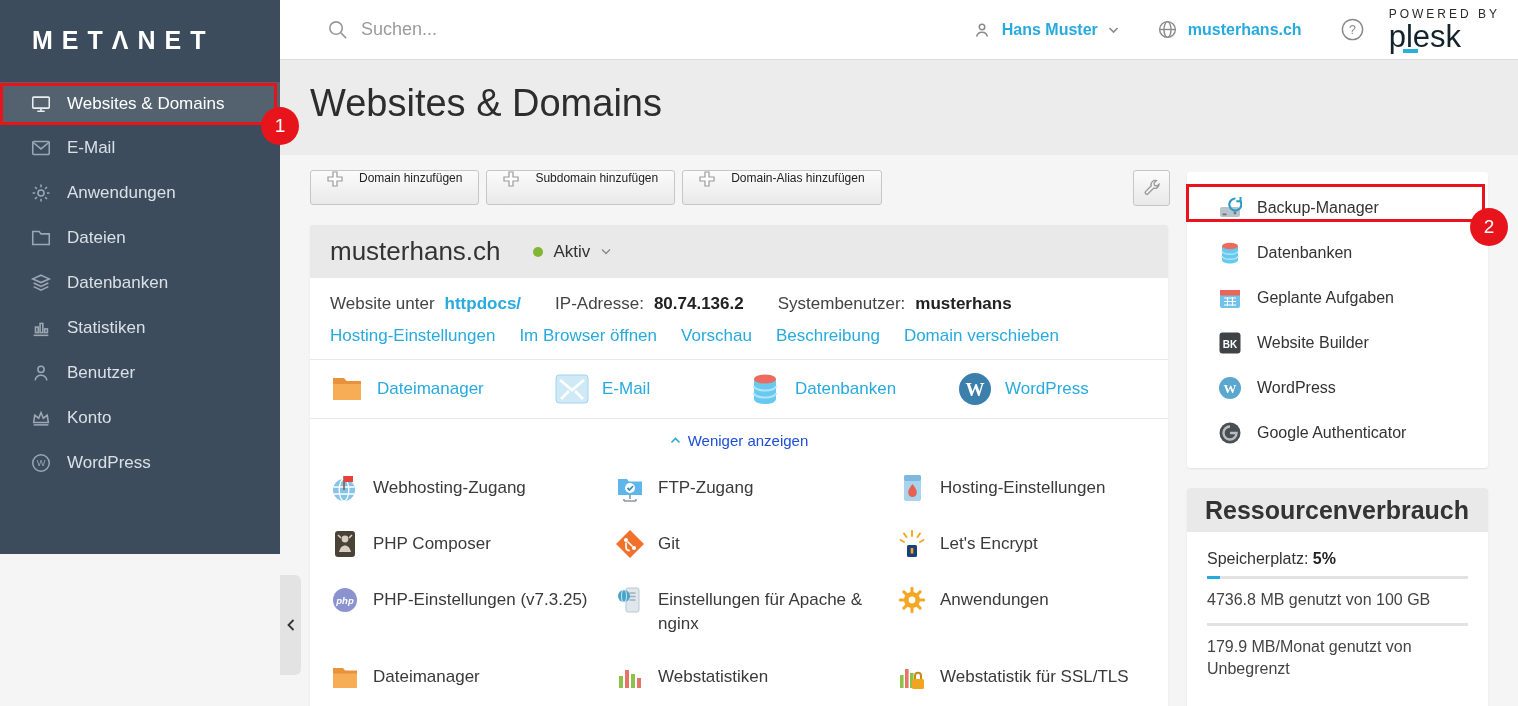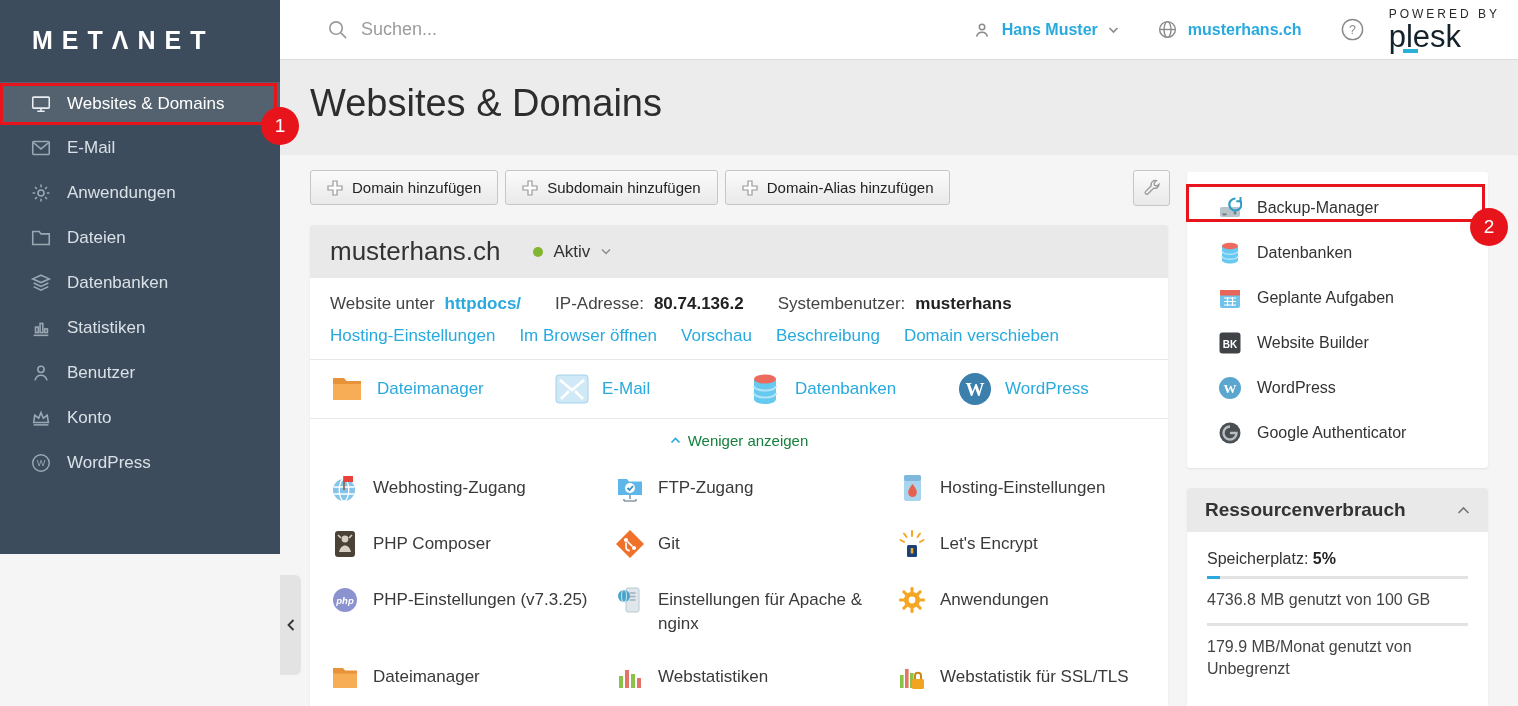--- a/index.html
+++ b/index.html
@@ -43,23 +43,23 @@
   .powered { font-size:12px; font-weight:normal; letter-spacing:3px; color:#2a2a2a; }
   .plesk-word { font-size:31px; color:#14222b; letter-spacing:0; font-weight:500; margin-top:1px; }
   .plesk-underline { width:15px; height:4px; background:#29b1d7; margin-left:14px; margin-top:-3px; }
 
   
   .main { position:absolute; left:280px; top:60px; right:0; bottom:0;
           background:linear-gradient(#ececec 0 95px, #f5f5f5 95px); padding-left:30px; }
   h1 { font-size:38px; font-weight:400; color:#2d2d2d; padding-top:22px; height:110px; }
   .content { position:relative; width:1178px; }
   .toolbar { display:flex; gap:7px; height:36px; }
-  .tbtn { display:flex; align-items:center; gap:9px; padding:0 16px; height:35px;
+  .tbtn { display:flex; gap:16px; padding:0 16px; height:35px;
           background:linear-gradient(#fbfbfb,#e9e9e9); border:1px solid #c6c6c6; border-radius:3px;
-          font-size:15px; color:#222; font-family:"Liberation Sans",sans-serif; cursor:pointer; }
+          font-size:12px; color:#222; font-family:"Liberation Sans",sans-serif; cursor:pointer; }
   .wrench-btn { position:absolute; left:823px; top:0; width:37px; height:36px; display:flex;
                 align-items:center; justify-content:center; background:linear-gradient(#fbfbfb,#e9e9e9);
                 border:1px solid #c6c6c6; border-radius:3px; cursor:pointer; }
 
   
   .domain-card { margin-top:19px; width:858px; background:#fff; border-radius:2px;
                  box-shadow:0 1px 2px rgba(0,0,0,.08); }
   .card-head { height:53px; background:#e9e9e9; display:flex; align-items:center; padding:0 20px;
                border-radius:2px 2px 0 0; }
   .domain-name { font-size:26px; color:#333; }
@@ -70,37 +70,37 @@
   .info-row { padding-top:12px; font-size:17px; color:#444; display:flex; gap:10px; flex-wrap:wrap; line-height:28px; }
   .info-row b { color:#222; }
   .link { color:#28aade; text-decoration:none; cursor:pointer; }
   .link.bold { font-weight:bold; }
   .links-row { margin-top:8px; display:flex; gap:24px; font-size:17px; padding-bottom:13px; }
   .divider { border:none; border-top:1px solid #e8e8e8; margin:0 -20px; }
   .quick-row { height:58px; display:grid; grid-template-columns:225px 193px 210px auto; align-items:center; }
   .quick-item { display:flex; align-items:center; gap:13px; cursor:pointer; }
   .quick-item .qlabel { color:#28aade; font-size:17px; }
   .collapse-row { height:42px; display:flex; align-items:center; justify-content:center; gap:7px;
-                  color:#15803d; font-size:15px; cursor:pointer; }
+                  color:#1d4ed8; font-size:15px; cursor:pointer; }
   .tools-grid { display:grid; grid-template-columns:285px 282px auto; row-gap:26px; padding:12px 0 24px; }
   .tool-item { display:flex; align-items:flex-start; gap:13px; cursor:pointer; }
   .tool-item .tlabel { font-size:17px; color:#3a3a3a; max-width:218px; line-height:24px; padding-top:3px; }
   .tool-icon { width:30px; height:30px; flex:0 0 30px; }
 
   
   .right-col { position:absolute; left:877px; top:2px; width:301px; }
   .tools-card { position:relative; background:#fff; border-radius:3px; box-shadow:0 1px 2px rgba(0,0,0,.08);
                 padding:13px 0; }
   .rtool { height:45px; display:flex; align-items:center; gap:15px; padding-left:22px; font-size:16px;
            color:#333; cursor:pointer;margin-left:9px; }
   .annot2 { left:-1px; top:12px; width:299px; height:38px; }
   .res-card { margin-top:20px; background:#fff; border-radius:3px; box-shadow:0 1px 2px rgba(0,0,0,.08); }
   .res-head { height:44px; background:#e9e9e9; display:flex; align-items:center; justify-content:space-between;
               padding:0 18px; border-radius:3px 3px 0 0; cursor:pointer; }
-  .res-title { font-size:19px; font-weight:bold; color:#333; }
+  .res-title { font-size:25px; font-weight:bold; color:#333; }
   .res-body { padding:14px 20px 18px; font-size:16px; color:#333; }
   .res-line { margin-top:4px; }
   .res-line b { color:#222; }
   .bar { height:3px; background:#e2e2e2; margin:8px 0 10px; }
   .bar > i { display:block; height:3px; background:#28aade; }
   .res-detail { color:#444; line-height:22px; margin-bottom:12px; }
 </style>
 </head>
 <body>
 

